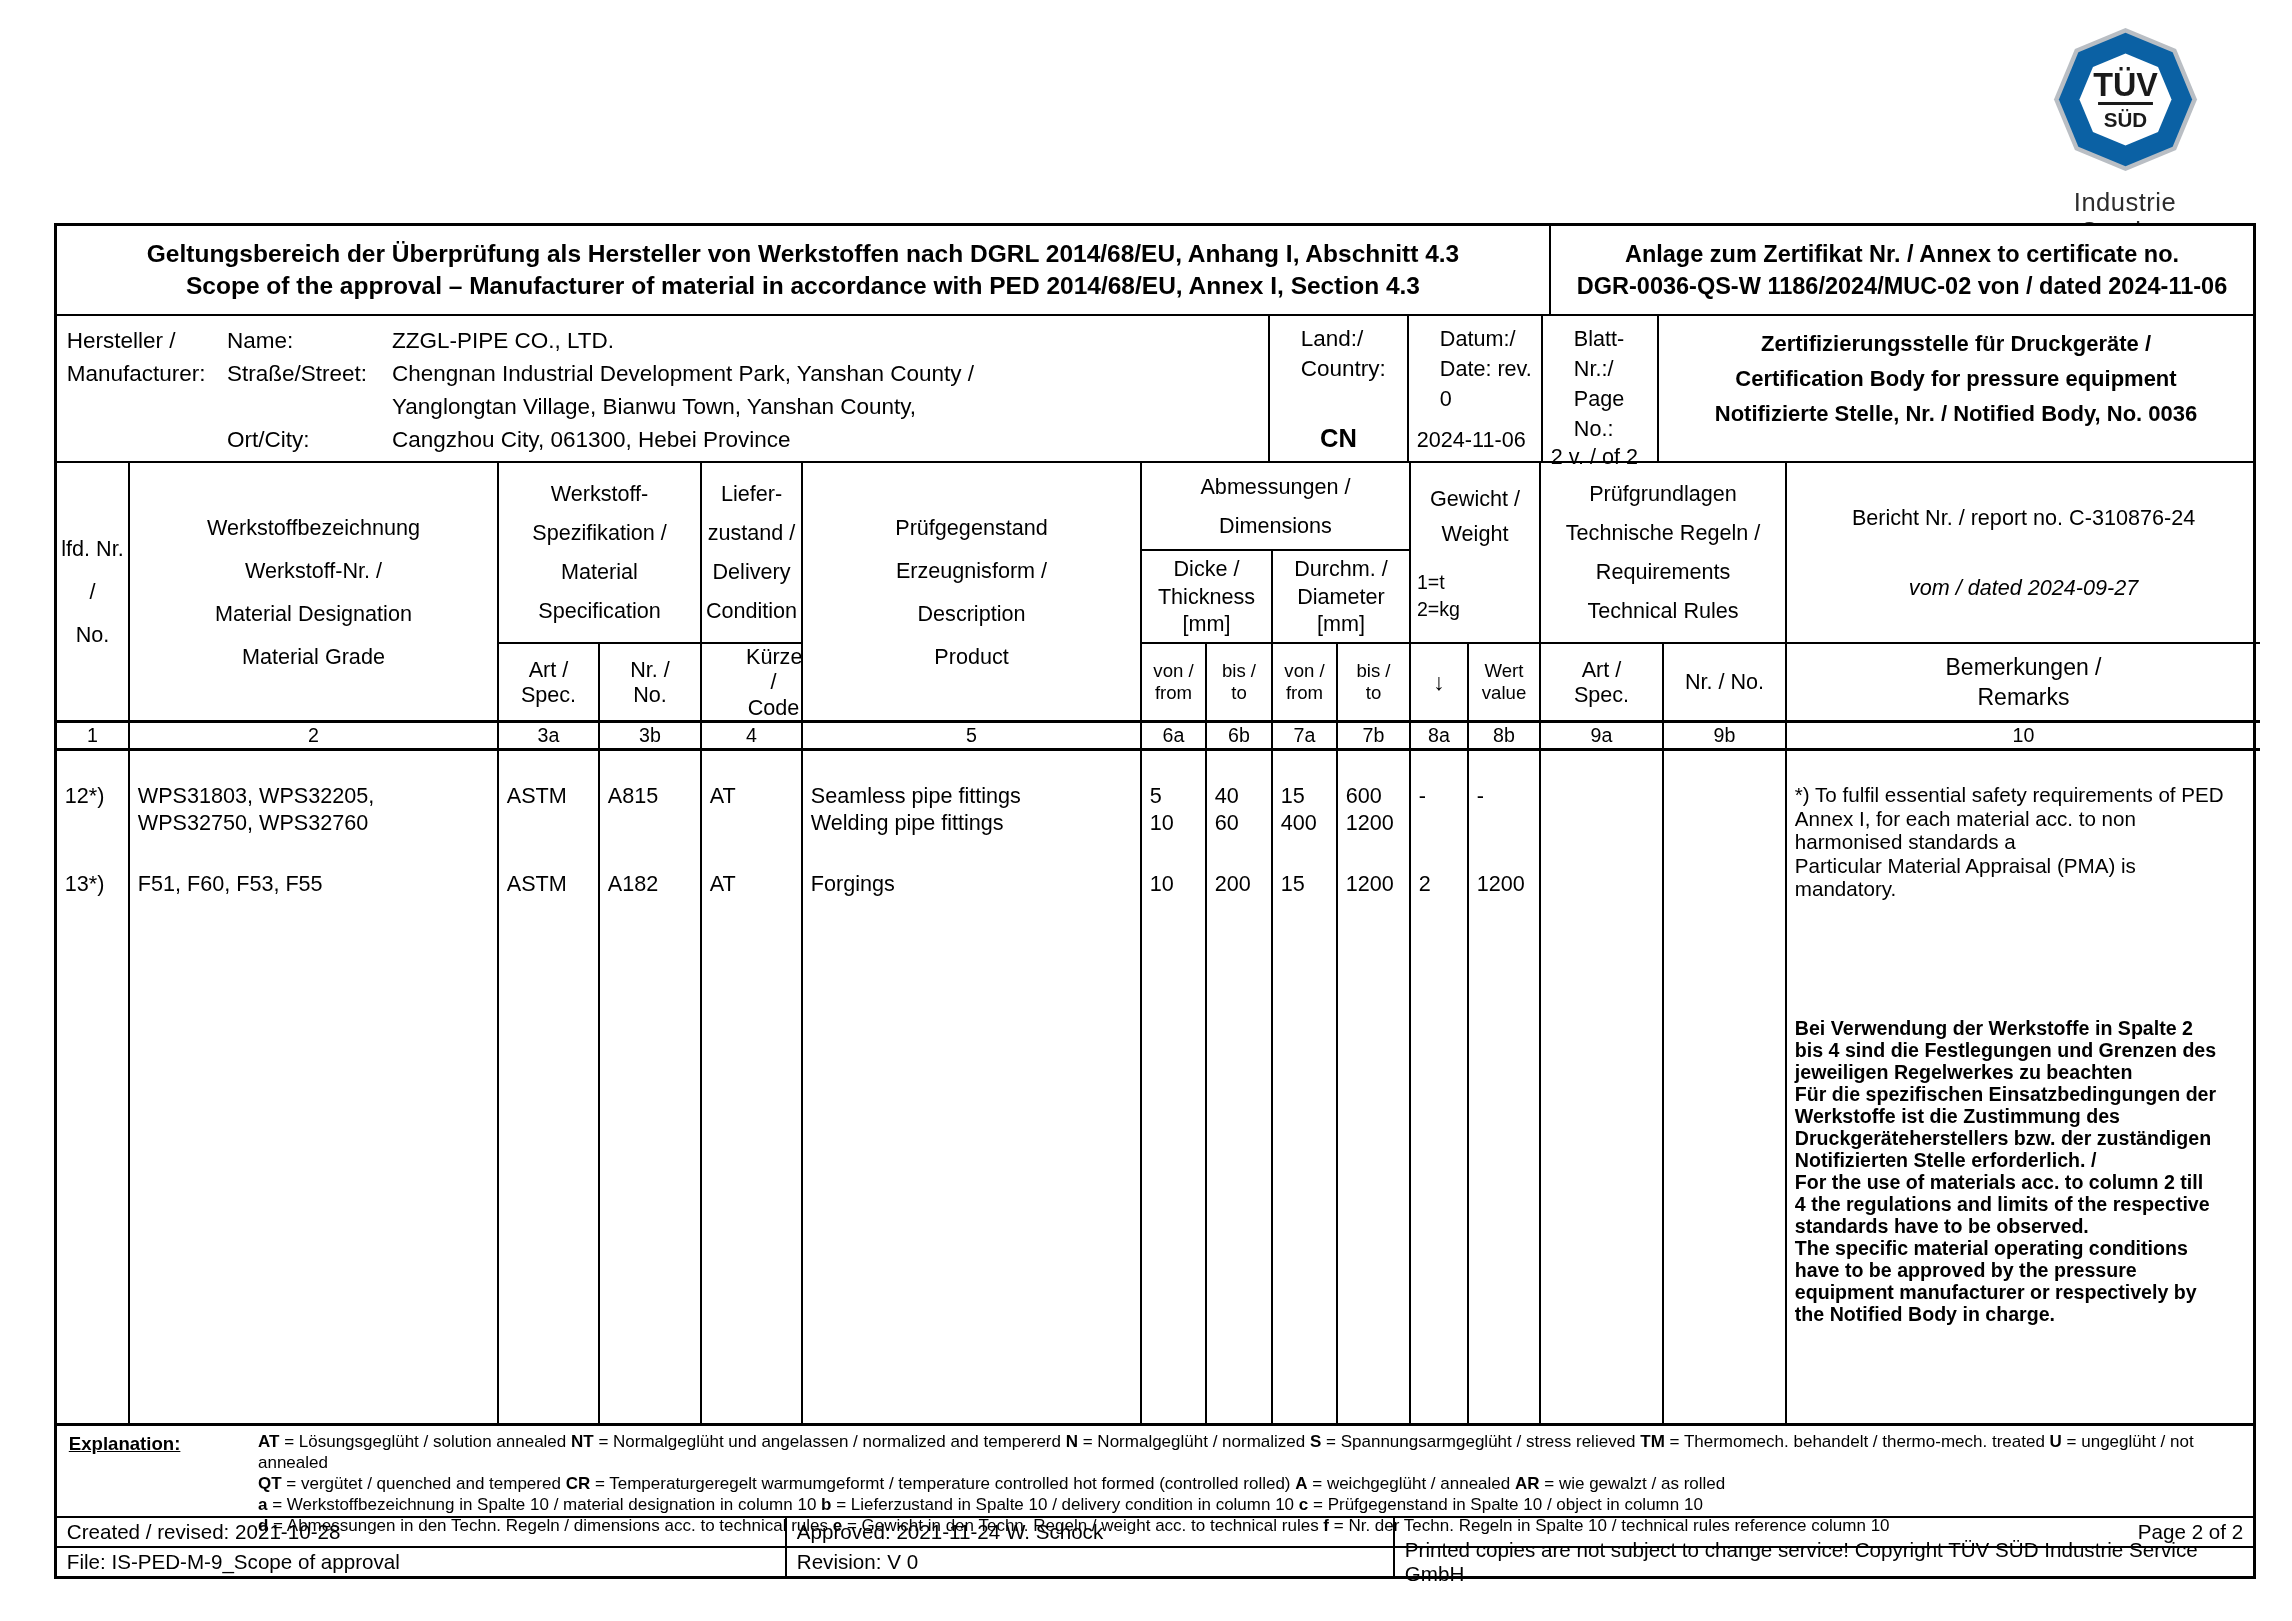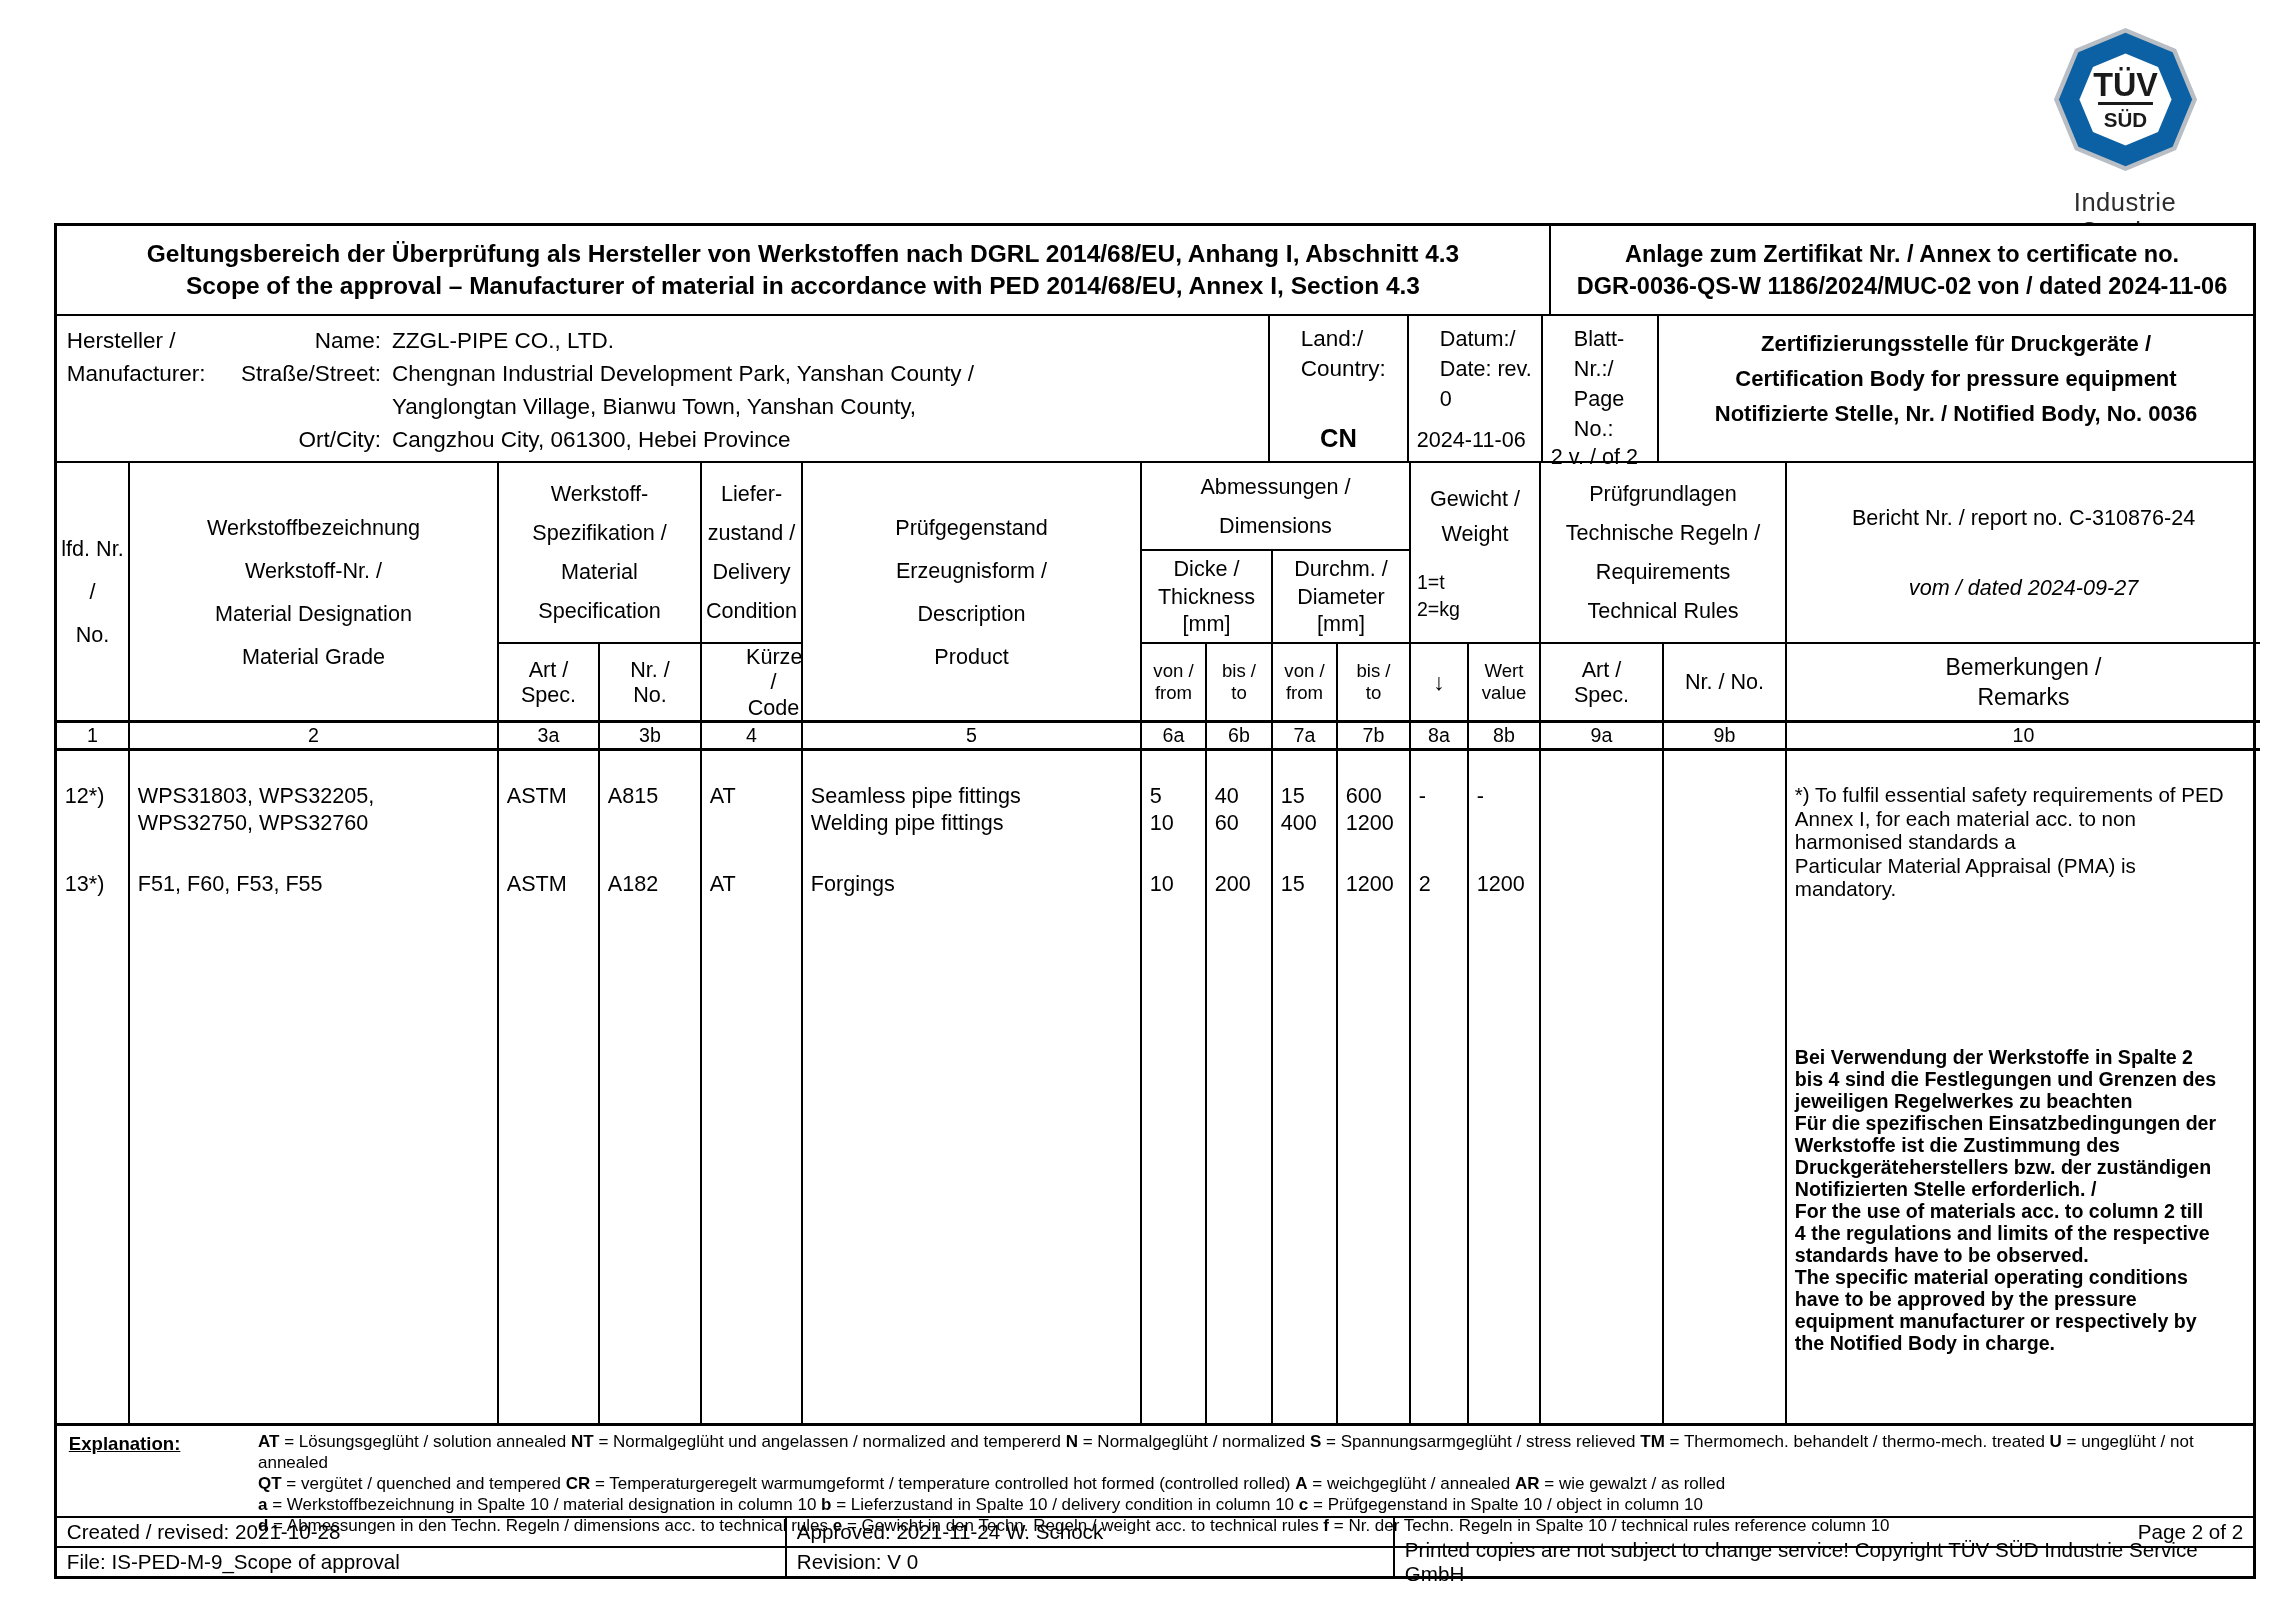--- a/index.html
+++ b/index.html
@@ -14,21 +14,21 @@
 
   
   .sec-hdr { display:flex; border-bottom:2.9px solid #000; height:88px; }
   .hdr-title { width:1494px; box-sizing:border-box; border-right:2.9px solid #000; display:flex; flex-direction:column; justify-content:center; text-align:center; font-weight:bold; font-size:24.5px; line-height:32px; }
   .hdr-annex { flex:1; display:flex; flex-direction:column; justify-content:center; text-align:center; font-weight:bold; font-size:23.5px; line-height:32px; padding:0 3.9px; }
 
   
   .sec-mfr { display:flex; border-bottom:2.9px solid #000; height:145px; font-size:22.5px; }
   .mfr-left { width:1213px; box-sizing:border-box; border-right:2px solid #000; position:relative; }
   .mfr-label  { position:absolute; left:9.8px;  top:7.8px; white-space:pre-line; line-height:33px; }
-  .mfr-fields { position:absolute; left:184px; top:7.8px; white-space:pre-line; line-height:33px;text-align:right; }
+  .mfr-fields { position:absolute; left:170px; top:7.8px; white-space:pre-line; line-height:33px; }
   .mfr-values { position:absolute; left:335px; top:7.8px; white-space:pre-line; line-height:33px; }
   .mfr-box { box-sizing:border-box; border-right:2px solid #000; padding:7.8px 7.8px 7.8px; display:flex; flex-direction:column; justify-content:space-between; }
   .mfr-box .lbl { white-space:pre-line; line-height:30px;margin-left:23px; }
   .mfr-country { width:139px; }
   .mfr-date { width:134px; font-size:21.6px; }
   .mfr-page { width:116px; font-size:21.6px; }
   .mfr-country .val { font-weight:bold; text-align:center; font-size:25.5px; }
   .mfr-cert { flex:1; text-align:center; font-weight:bold; font-size:22px; line-height:35px; padding-top:9.8px; }
 
   
@@ -45,21 +45,21 @@
   .wt-title { font-size:21.6px; line-height:35px; }
   .wt-units { text-align:left; padding-left:5.9px; font-size:19.6px; line-height:27.4px; }
   .report-cell { font-weight:bold; font-size:21.6px; line-height:35px; }
   .report-date { font-style:italic; }
   .remarks-hd { font-size:23px; line-height:30px; }
   tr.rD td { font-size:19.6px; border-top:3.9px solid #000; border-bottom:3.9px solid #000; }
   tr.dataRow > td { vertical-align:top; text-align:left; font-size:21.6px; line-height:26.5px; padding:5.9px 4.9px 0 7.8px; border-bottom:none; }
   .rb1 { height:61px; white-space:pre-line; }
   .rb2 { white-space:pre-line; }
   .remarks-note { font-size:20.6px; line-height:23.5px; white-space:pre-line; }
-  .remarks-bold { margin-top:119px; font-weight:bold; font-size:19.6px; line-height:22px; white-space:pre-line; }
+  .remarks-bold { margin-top:90px; font-weight:bold; font-size:19.6px; line-height:22px; white-space:pre-line; }
 
   
   .sec-expl { position:relative; height:90px; border-top:3.9px solid #000; border-bottom:2.9px solid #000; }
   .expl-label { position:absolute; left:11.8px; top:6.9px; font-weight:bold; text-decoration:underline; font-size:18.6px; }
   .expl-lines { margin-left:201px; padding-top:4.9px; font-size:17px; line-height:21px; white-space:pre; }
   .expl-lines div { white-space:normal; }
   .expl-lines b { font-weight:bold; }
 
   
   .sec-foot { display:flex; height:28px; font-size:20.6px; align-items:center; }

